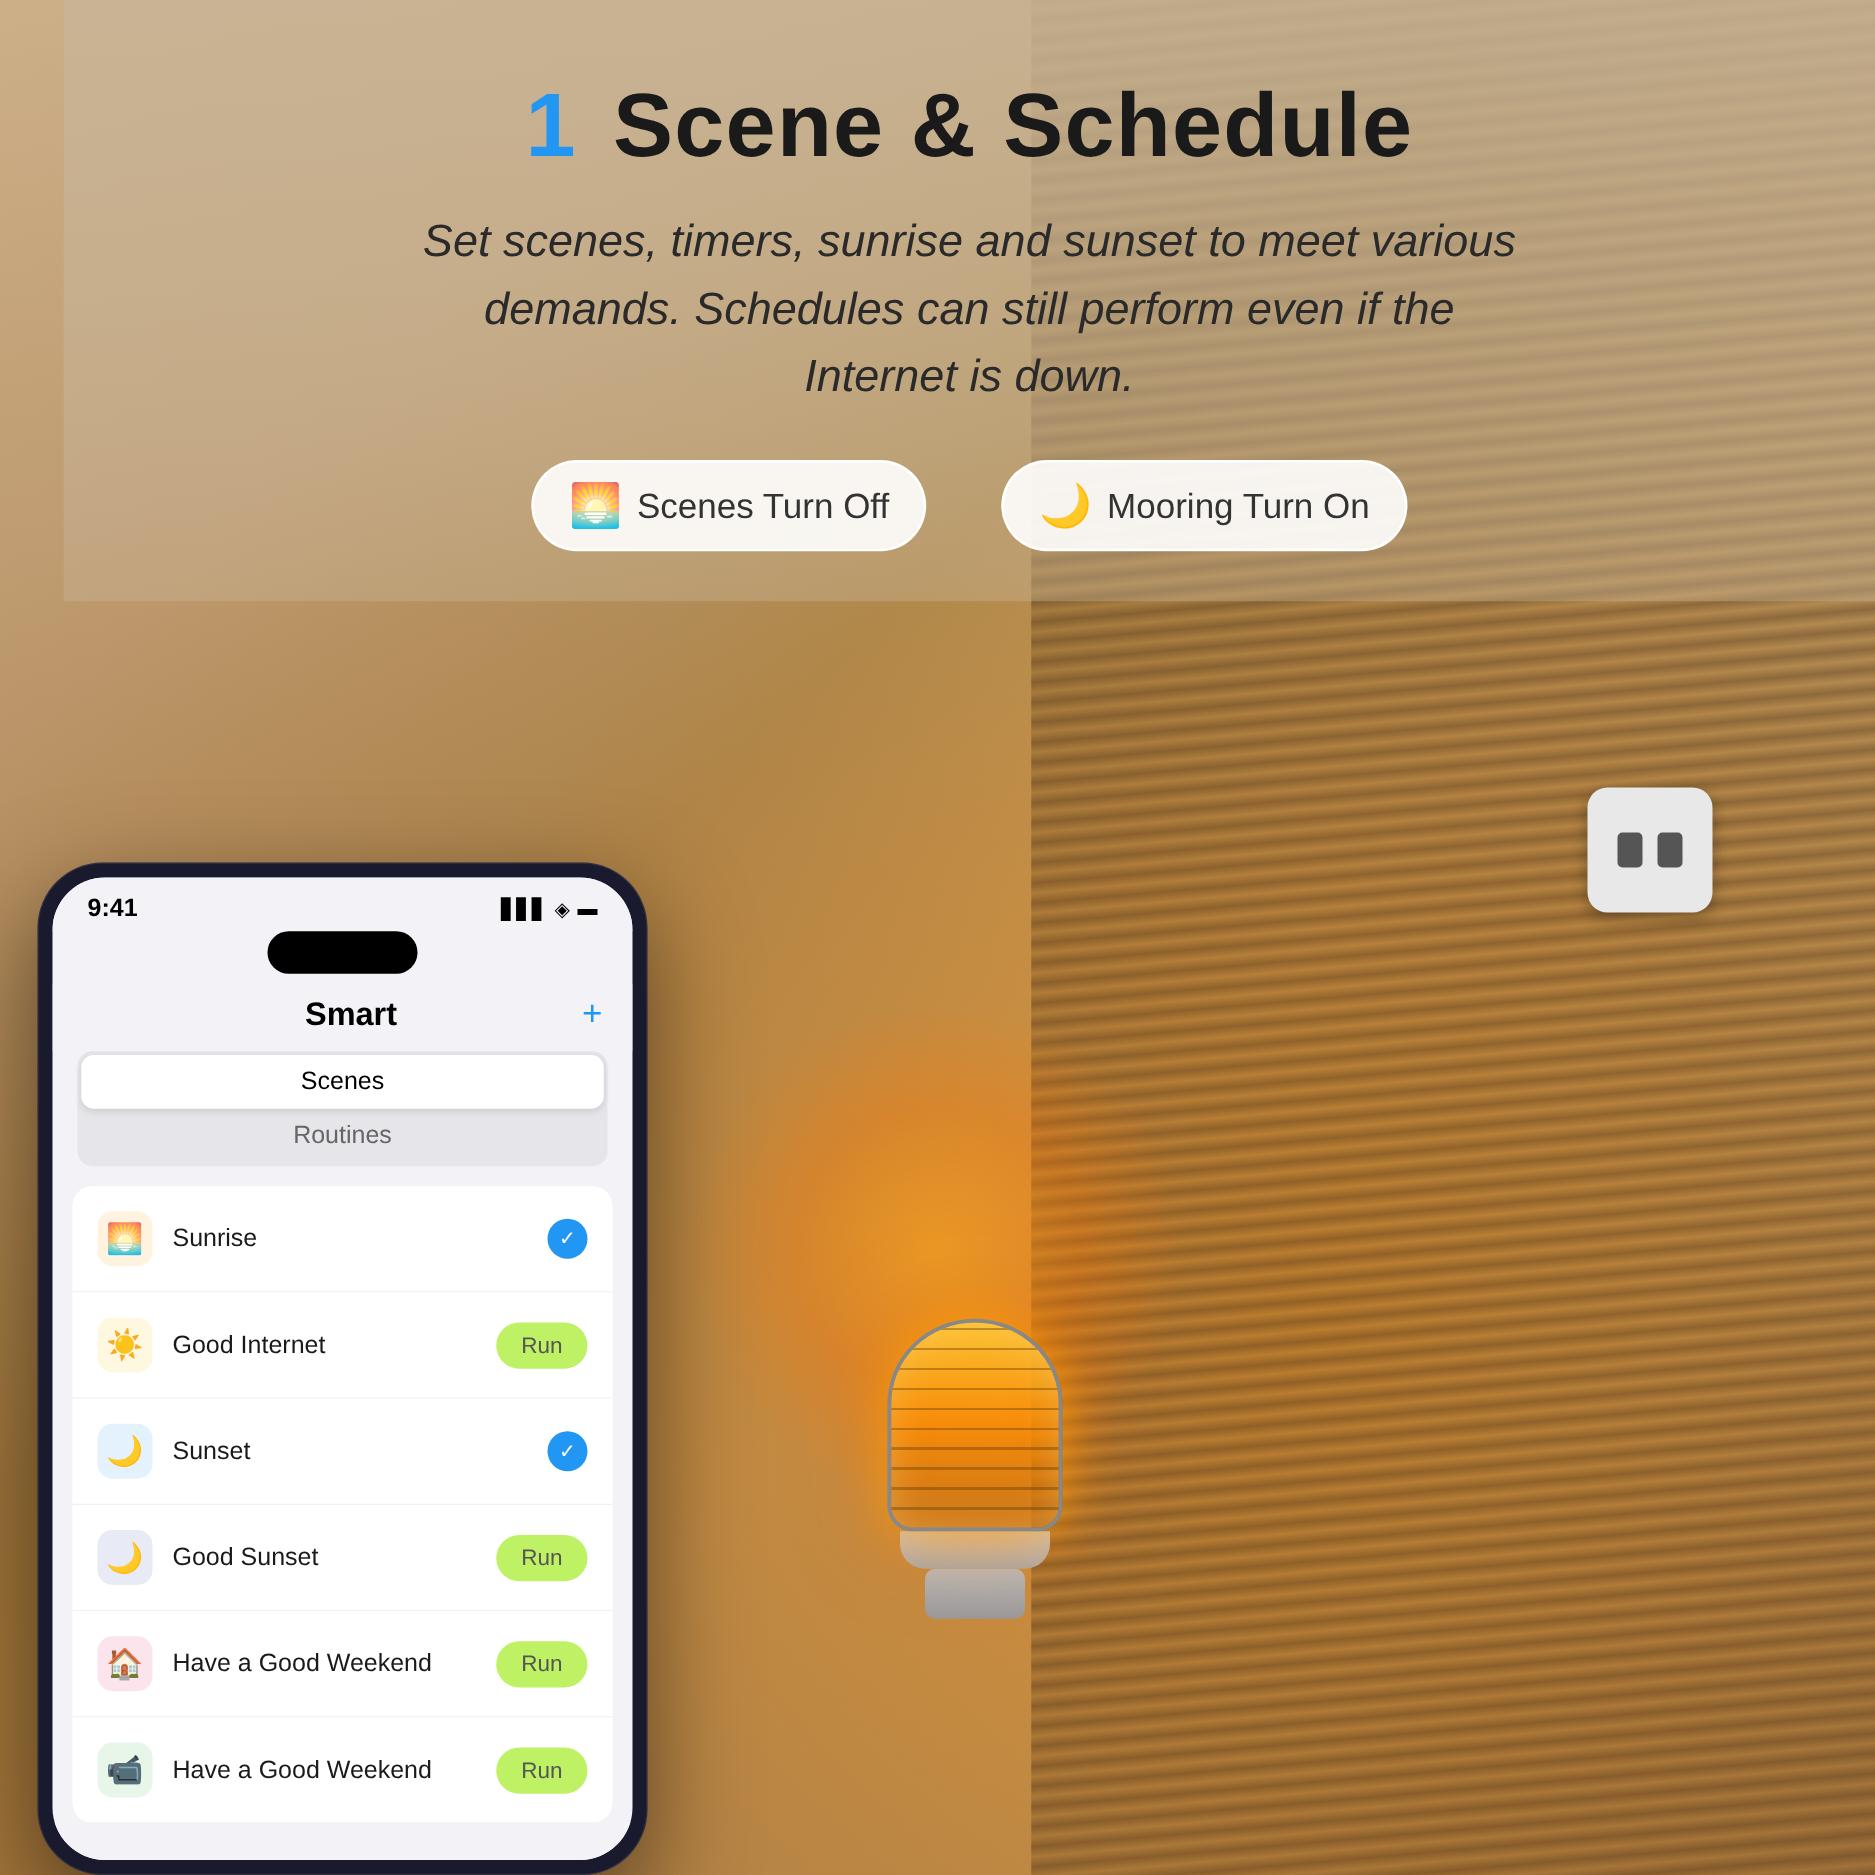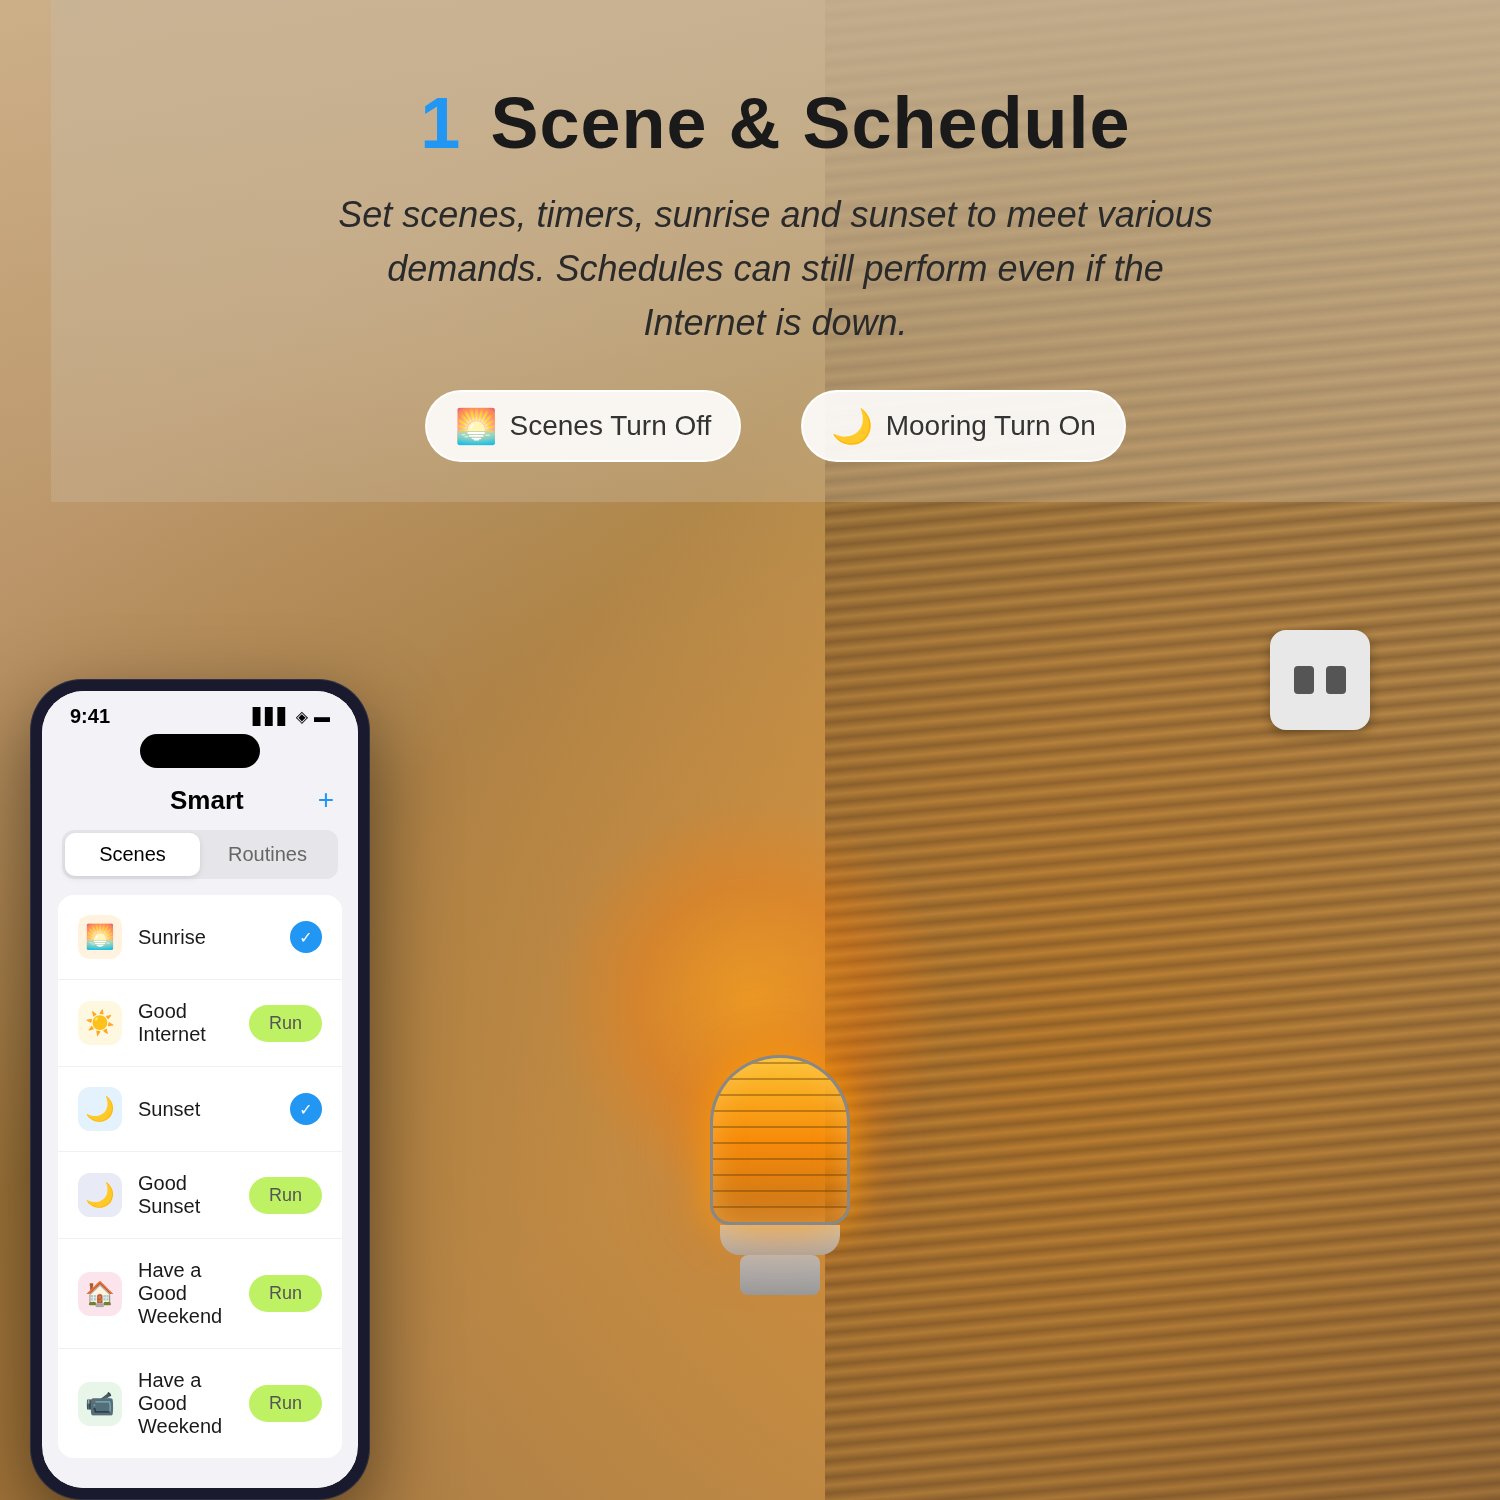--- a/index.html
+++ b/index.html
@@ -60,21 +60,21 @@
     }
 
     
     .top-content {
       position: absolute;
       top: 0;
       left: 12px;
       right: 0;
       z-index: 10;
       text-align: center;
-      padding: 82px 100px 40px;
+      padding: 60px 100px 40px;
       background: linear-gradient(180deg, rgba(200,180,150,0.85) 0%, rgba(200,180,150,0.4) 100%);
       margin-left: 39px;
     }
 
     .main-title {
       font-size: 72px;
       font-weight: 700;
       color: #1a1a1a;
       margin-bottom: 24px;
       letter-spacing: 1px;
@@ -118,21 +118,21 @@
     .pill-icon {
       font-size: 34px;
     }
 
     
     .phone-wrapper {
       position: absolute;
       bottom: 0;
       left: 30px;
       z-index: 20;
-      width: 340px;
+      width: 488px;
     }
 
     .phone-outer {
       background: #1a1a2e;
       border-radius: 52px;
       padding: 12px;
       box-shadow:
         0 30px 80px rgba(0,0,0,0.5),
         inset 0 0 0 1px rgba(255,255,255,0.1);
     }
@@ -198,20 +198,21 @@
       font-weight: 300;
     }
 
     
     .app-tabs {
       display: flex;
       background: #e5e5ea;
       border-radius: 12px;
       margin: 0 20px 16px;
       padding: 3px;
+      flex-direction: column;
     }
 
     .app-tab {
       flex: 1;
       text-align: center;
       padding: 10px;
       border-radius: 10px;
       font-size: 20px;
       color: #666;
     }

